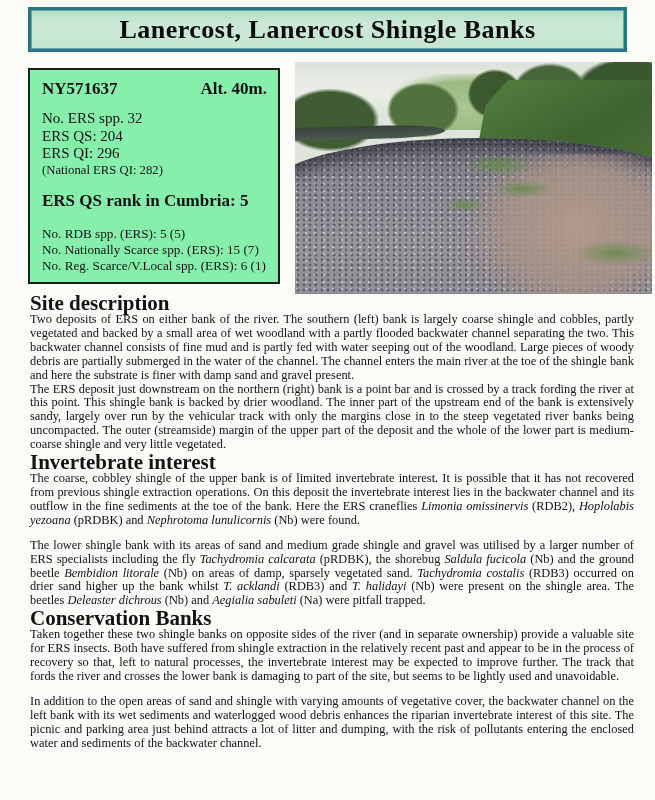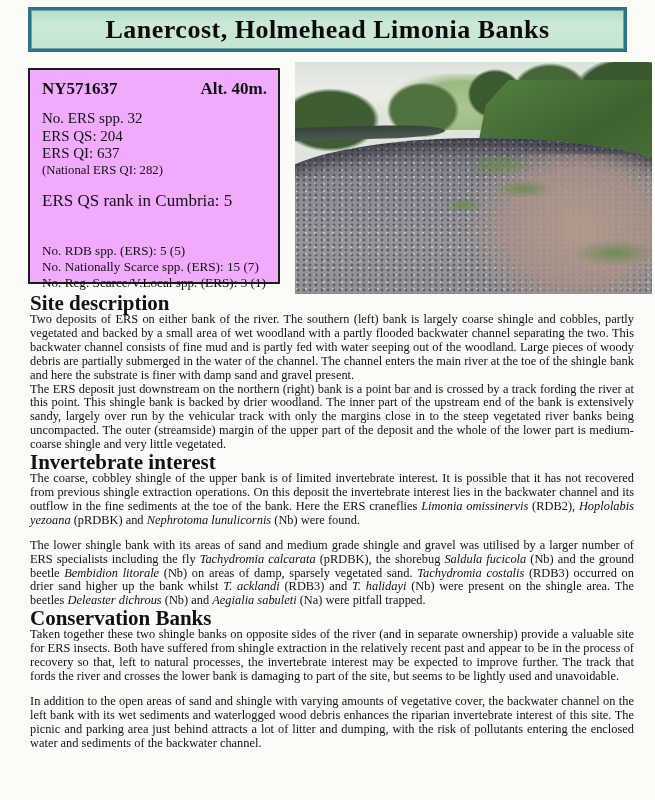--- a/index.html
+++ b/index.html
@@ -16,28 +16,28 @@
     display:flex; align-items:center; justify-content:center;
     box-shadow:0 0 0 1px #6aa3ad inset;
   }
   .banner h1 {
     margin:0; font-size:26px; font-weight:bold; letter-spacing:.5px; color:#0b0b0b;
   }
 
   
   .info-box {
     position:absolute; left:28px; top:68px; width:252px; height:216px;
-    border:2px solid #1c1c1c; background:#f0abfc; box-sizing:border-box;
+    border:2px solid #1c1c1c; background:#86efac; box-sizing:border-box;
     padding:9px 11px 8px 12px;
   }
   .info-head { display:flex; justify-content:space-between; font-weight:bold; font-size:17px; }
   .info-stats { margin-top:11px; font-size:15px; line-height:17.5px; }
   .info-stats .small { font-size:12.7px; line-height:15px; }
-  .info-rank { margin-top:13px; font-weight:normal; font-size:17px; }
-  .info-counts { margin-top:32px; font-size:13.2px; line-height:16.4px; }
+  .info-rank { margin-top:13px; font-weight:bold; font-size:17px; }
+  .info-counts { margin-top:15px; font-size:13.2px; line-height:16.4px; }
 
   
   .photo {
     position:absolute; left:295px; top:62px; width:357px; height:232px;
     overflow:hidden; background:#dfe5dc; margin:0;
   }
   .photo * { position:absolute; }
   .ph-sky { left:0; top:0; right:0; height:52px;
     background:linear-gradient(180deg,#dbe2da 0%,#ebeee6 60%,#dfe6d9 100%); }
   .ph-field { left:95px; top:12px; width:150px; height:56px;
@@ -86,39 +86,39 @@
     position:absolute; left:9px; top:800px;
     font-family:"Liberation Sans", sans-serif; font-size:16.5px; color:#111;
   }
 </style>
 </head>
 <body>
 
 <div class="page">
 
   <header class="banner">
-    <h1>Lanercost, Holmehead Limonia Banks</h1>
+    <h1>Lanercost, Lanercost Shingle Banks</h1>
   </header>
 
   <aside class="info-box">
     <div class="info-head">
       <span>NY571637</span>
       <span>Alt. 40m.</span>
     </div>
     <div class="info-stats">
       <div>No. ERS spp. 32</div>
       <div>ERS QS: 204</div>
-      <div>ERS QI: 637</div>
+      <div>ERS QI: 296</div>
       <div class="small">(National ERS QI: 282)</div>
     </div>
     <div class="info-rank">ERS QS rank in Cumbria: 5</div>
     <div class="info-counts">
       <div>No. RDB spp. (ERS): 5 (5)</div>
       <div>No. Nationally Scarce spp. (ERS): 15 (7)</div>
-      <div>No. Reg. Scarce/V.Local spp. (ERS): 3 (1)</div>
+      <div>No. Reg. Scarce/V.Local spp. (ERS): 6 (1)</div>
     </div>
   </aside>
 
   <figure class="photo" title="Colour photograph of a broad grey shingle and sand bank beside a river, backed by green trees, hedgebank vegetation on the right and a pale sky">
     <div class="ph-sky"></div>
     <div class="ph-field"></div>
     <div class="ph-treeline"></div>
     <div class="ph-hedge"></div>
     <div class="ph-river"></div>
     <div class="ph-gravel"></div>

